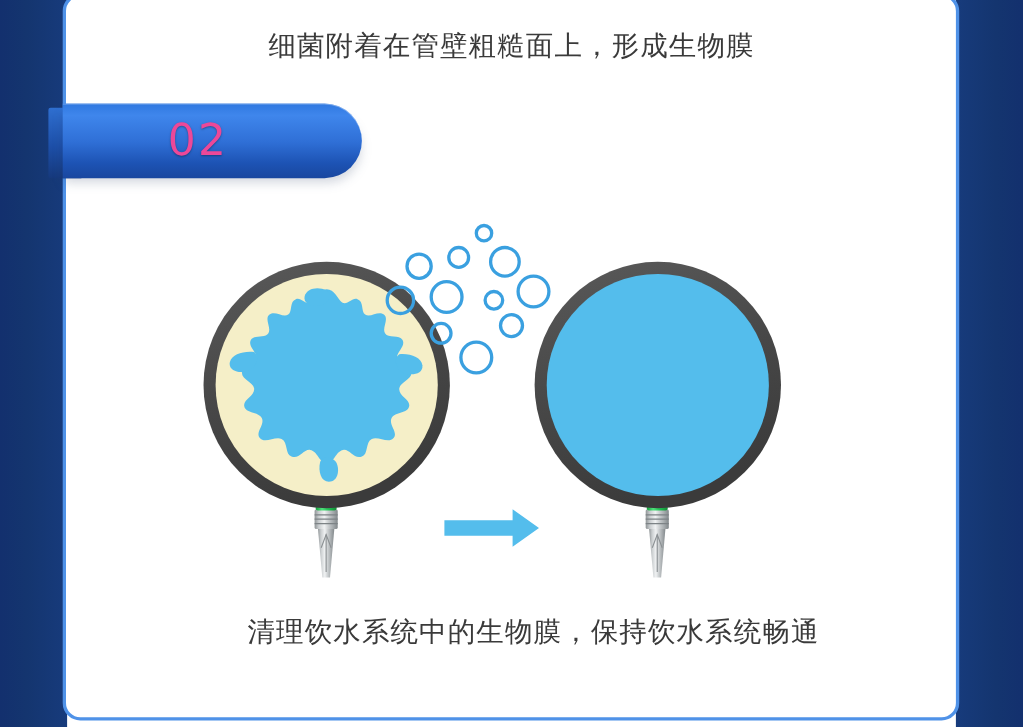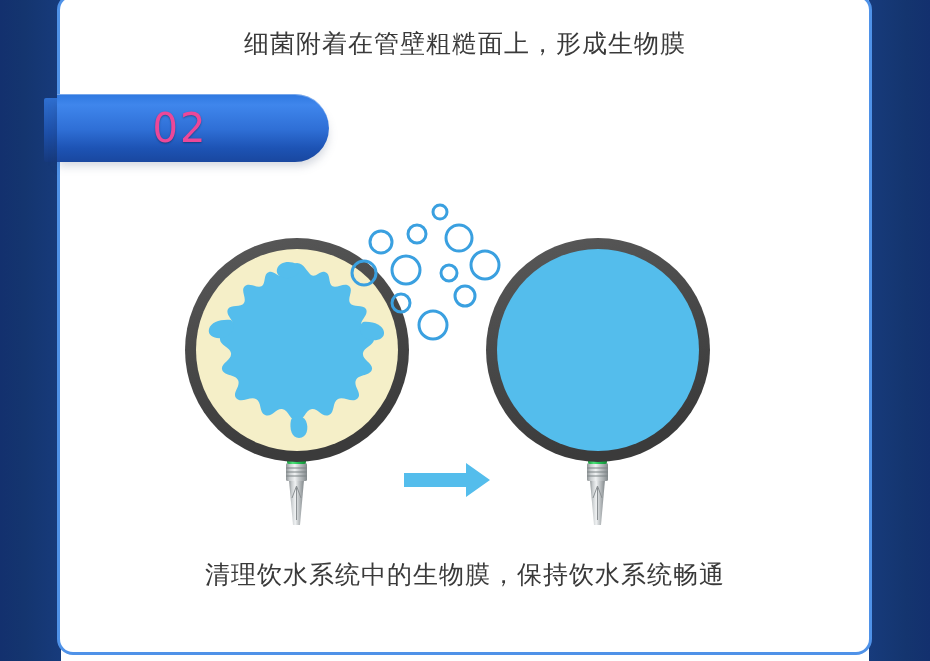--- a/index.html
+++ b/index.html
@@ -44,21 +44,21 @@
   .title {
     position: absolute;
     left: 61px;
     top: 27px;
     width: 808px;
     text-align: center;
     font-size: 25px;
     line-height: 34px;
     color: #3a3a3a;
     letter-spacing: 1px;
-    font-family: Liberation Serif, serif;
+    font-family: Liberation Mono, monospace;
     white-space: nowrap;
   }
 
   
   .badge-wrap {
     position: absolute;
     left: 44px;
     top: 94px;
     width: 285px;
     height: 70px;
@@ -129,20 +129,21 @@
     left: 61px;
     top: 558px;
     width: 808px;
     text-align: center;
     font-size: 25px;
     line-height: 34px;
     color: #3a3a3a;
     letter-spacing: 1px;
     font-family: "DejaVu Sans", "Liberation Sans", sans-serif;
     white-space: nowrap;
+    padding-left: 20px;
   }
 </style>
 </head>
 <body>
 
 <div id="stage">
 
   <div class="side-bar left"></div>
   <div class="side-bar right"></div>
 

